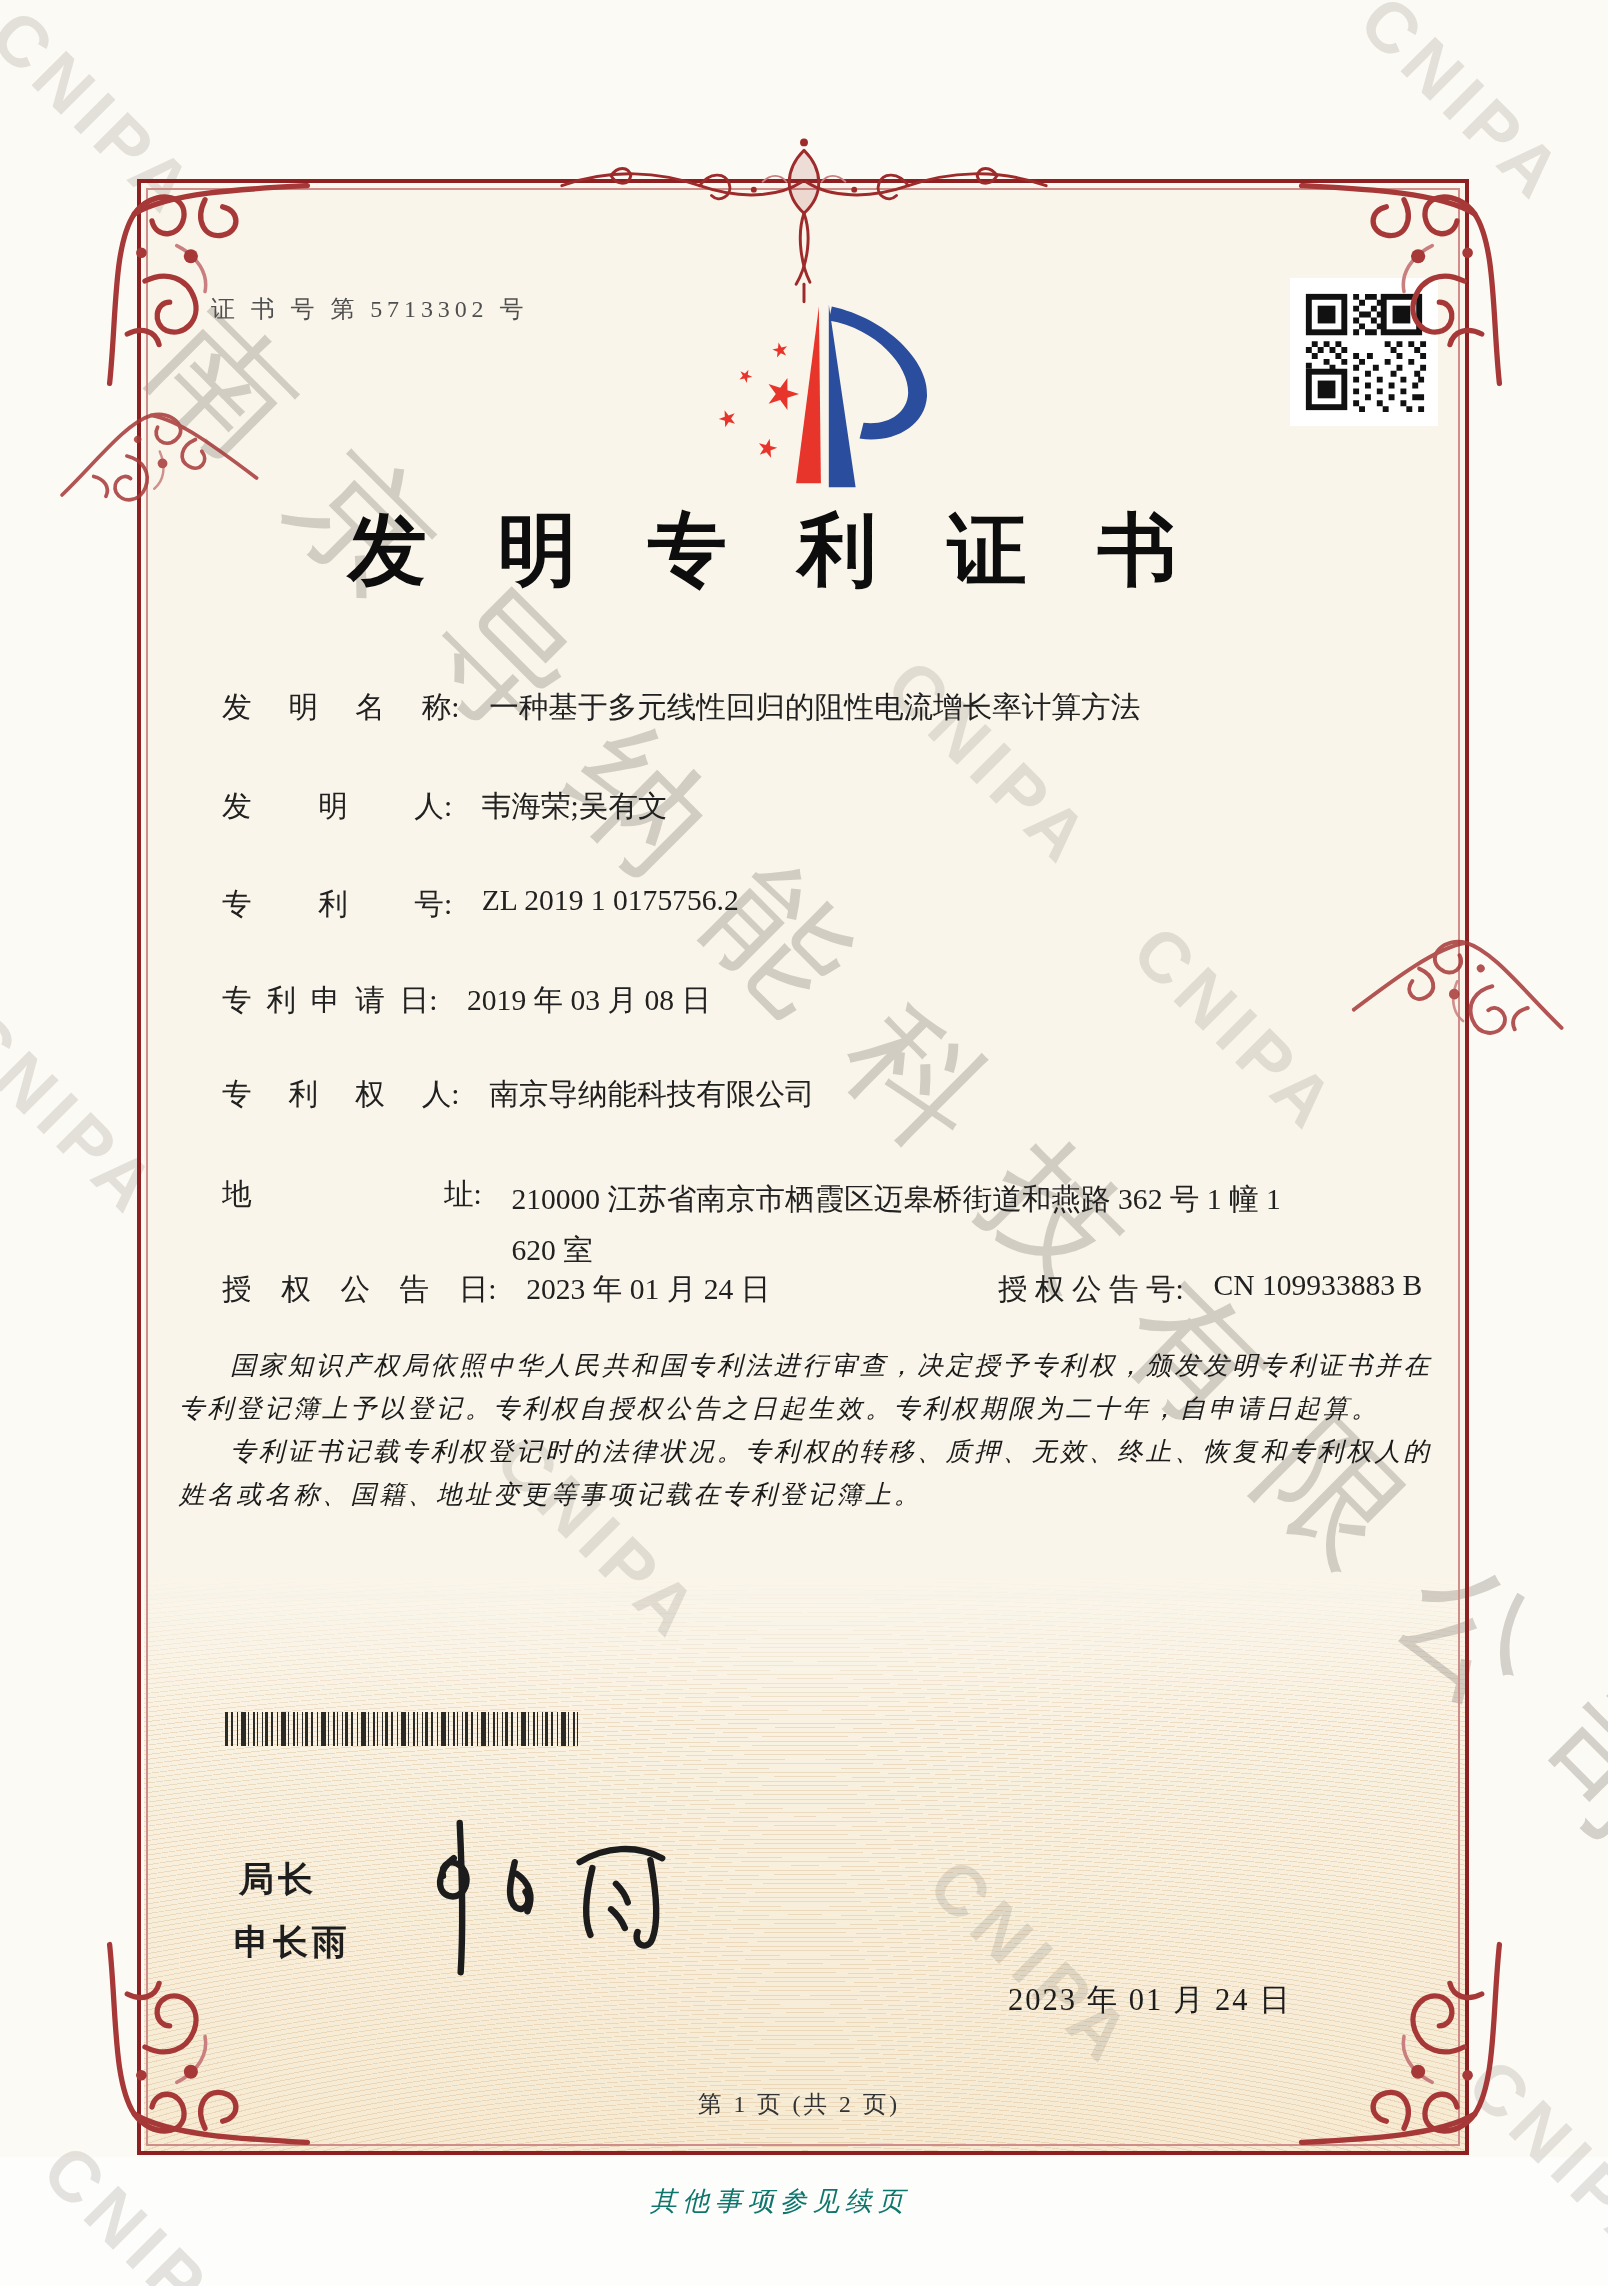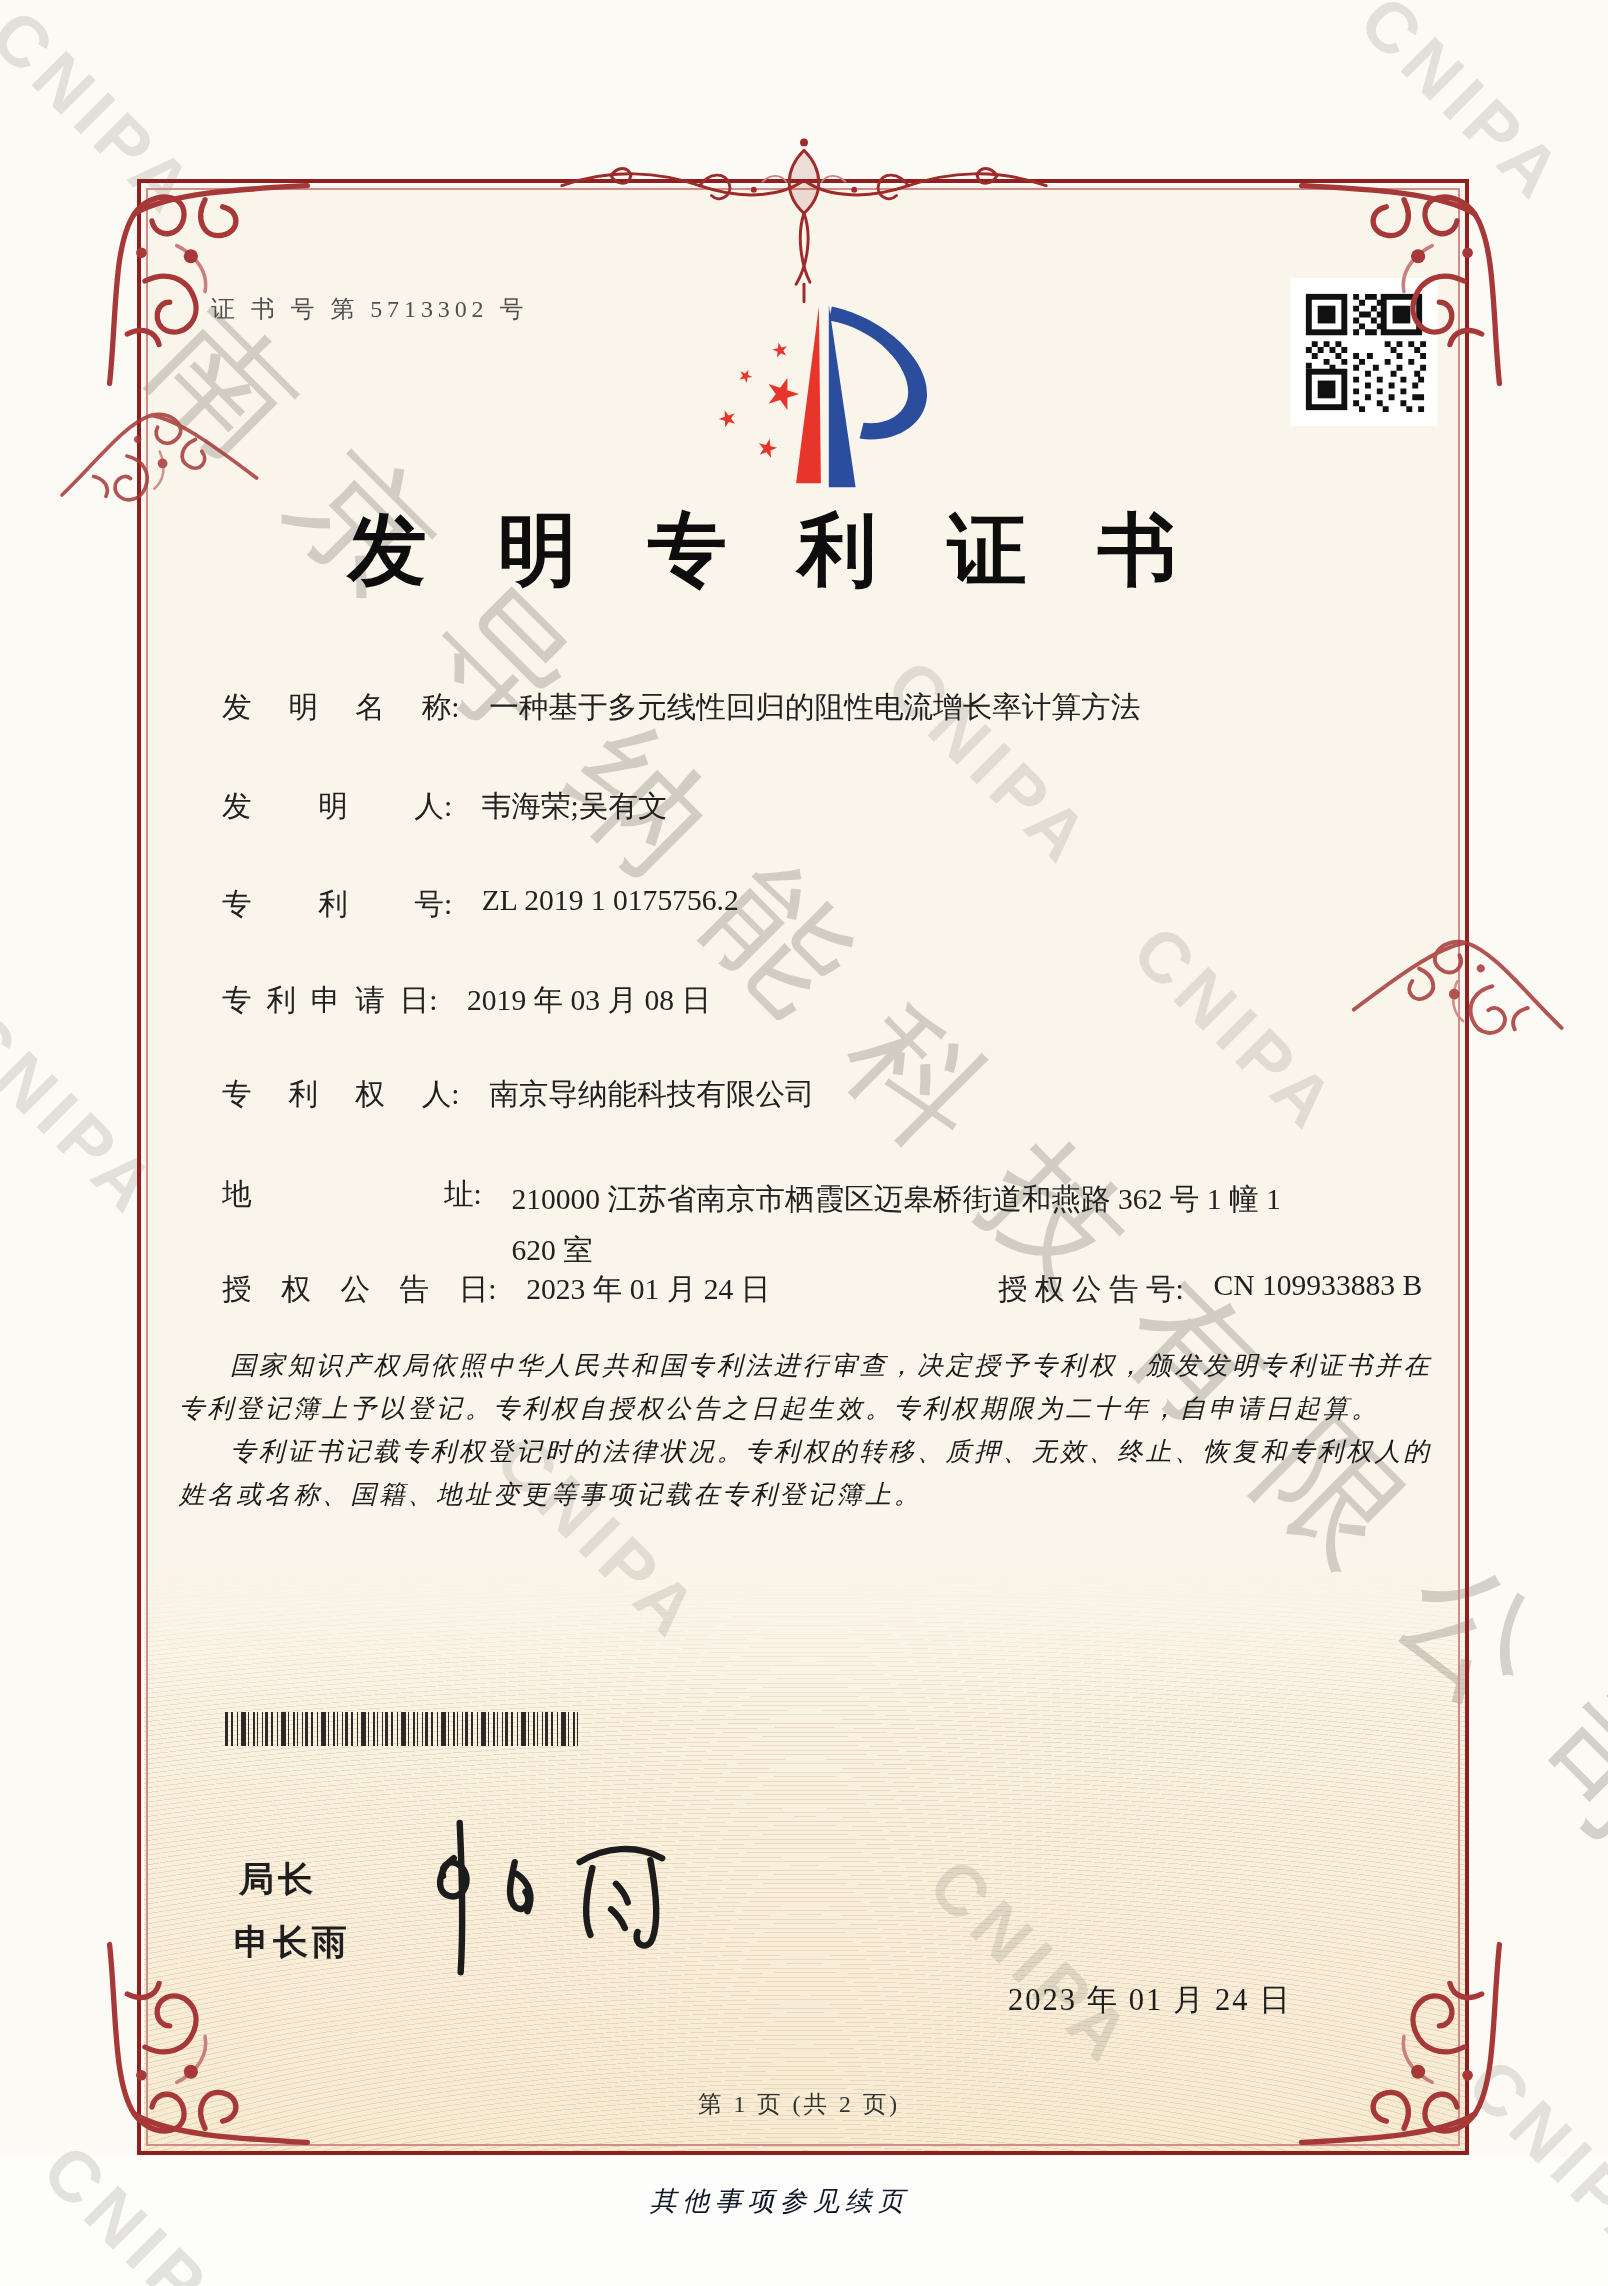--- a/index.html
+++ b/index.html
@@ -67,21 +67,21 @@
   }
   .officer-title,.officer-name{
     position:absolute;left:239px;font-family:"Liberation Sans","DejaVu Sans",sans-serif;
     font-weight:600;font-size:35px;color:#1e1e1e;letter-spacing:3.9px;
   }
   .officer-title{top:1856px;}
   .officer-name{top:1919px;left:234px;}
   .signature{position:absolute;left:414px;top:1813px;}
   .grant-sign-date{position:absolute;left:1008px;top:1980px;width:296px;font-size:30.5px;color:#1d1d1d;letter-spacing:2px;}
   .page-info{position:absolute;left:137px;width:1324px;top:2088px;text-align:center;font-size:23.6px;letter-spacing:3px;color:#333;}
-  .continuation{position:absolute;left:650px;top:2183px;font-size:26.6px;letter-spacing:5.9px;color:#0f172a;font-style:italic;}
+  .continuation{position:absolute;left:650px;top:2183px;font-size:26.6px;letter-spacing:5.9px;color:#0f766e;font-style:italic;}
   .hidden-defs{position:absolute;width:0;height:0;overflow:hidden;}
 </style>
 </head>
 <body>
 
 <svg class="hidden-defs" aria-hidden="true">
   <defs>
     <g id="flourish" fill="none" stroke="#a63838" stroke-width="3" stroke-linecap="round">
       <path d="M6,118 C10,80 8,40 20,22 C30,8 50,10 48,24 C46,36 32,36 30,26"></path>
       <path d="M20,22 C40,10 80,8 118,6"></path>

